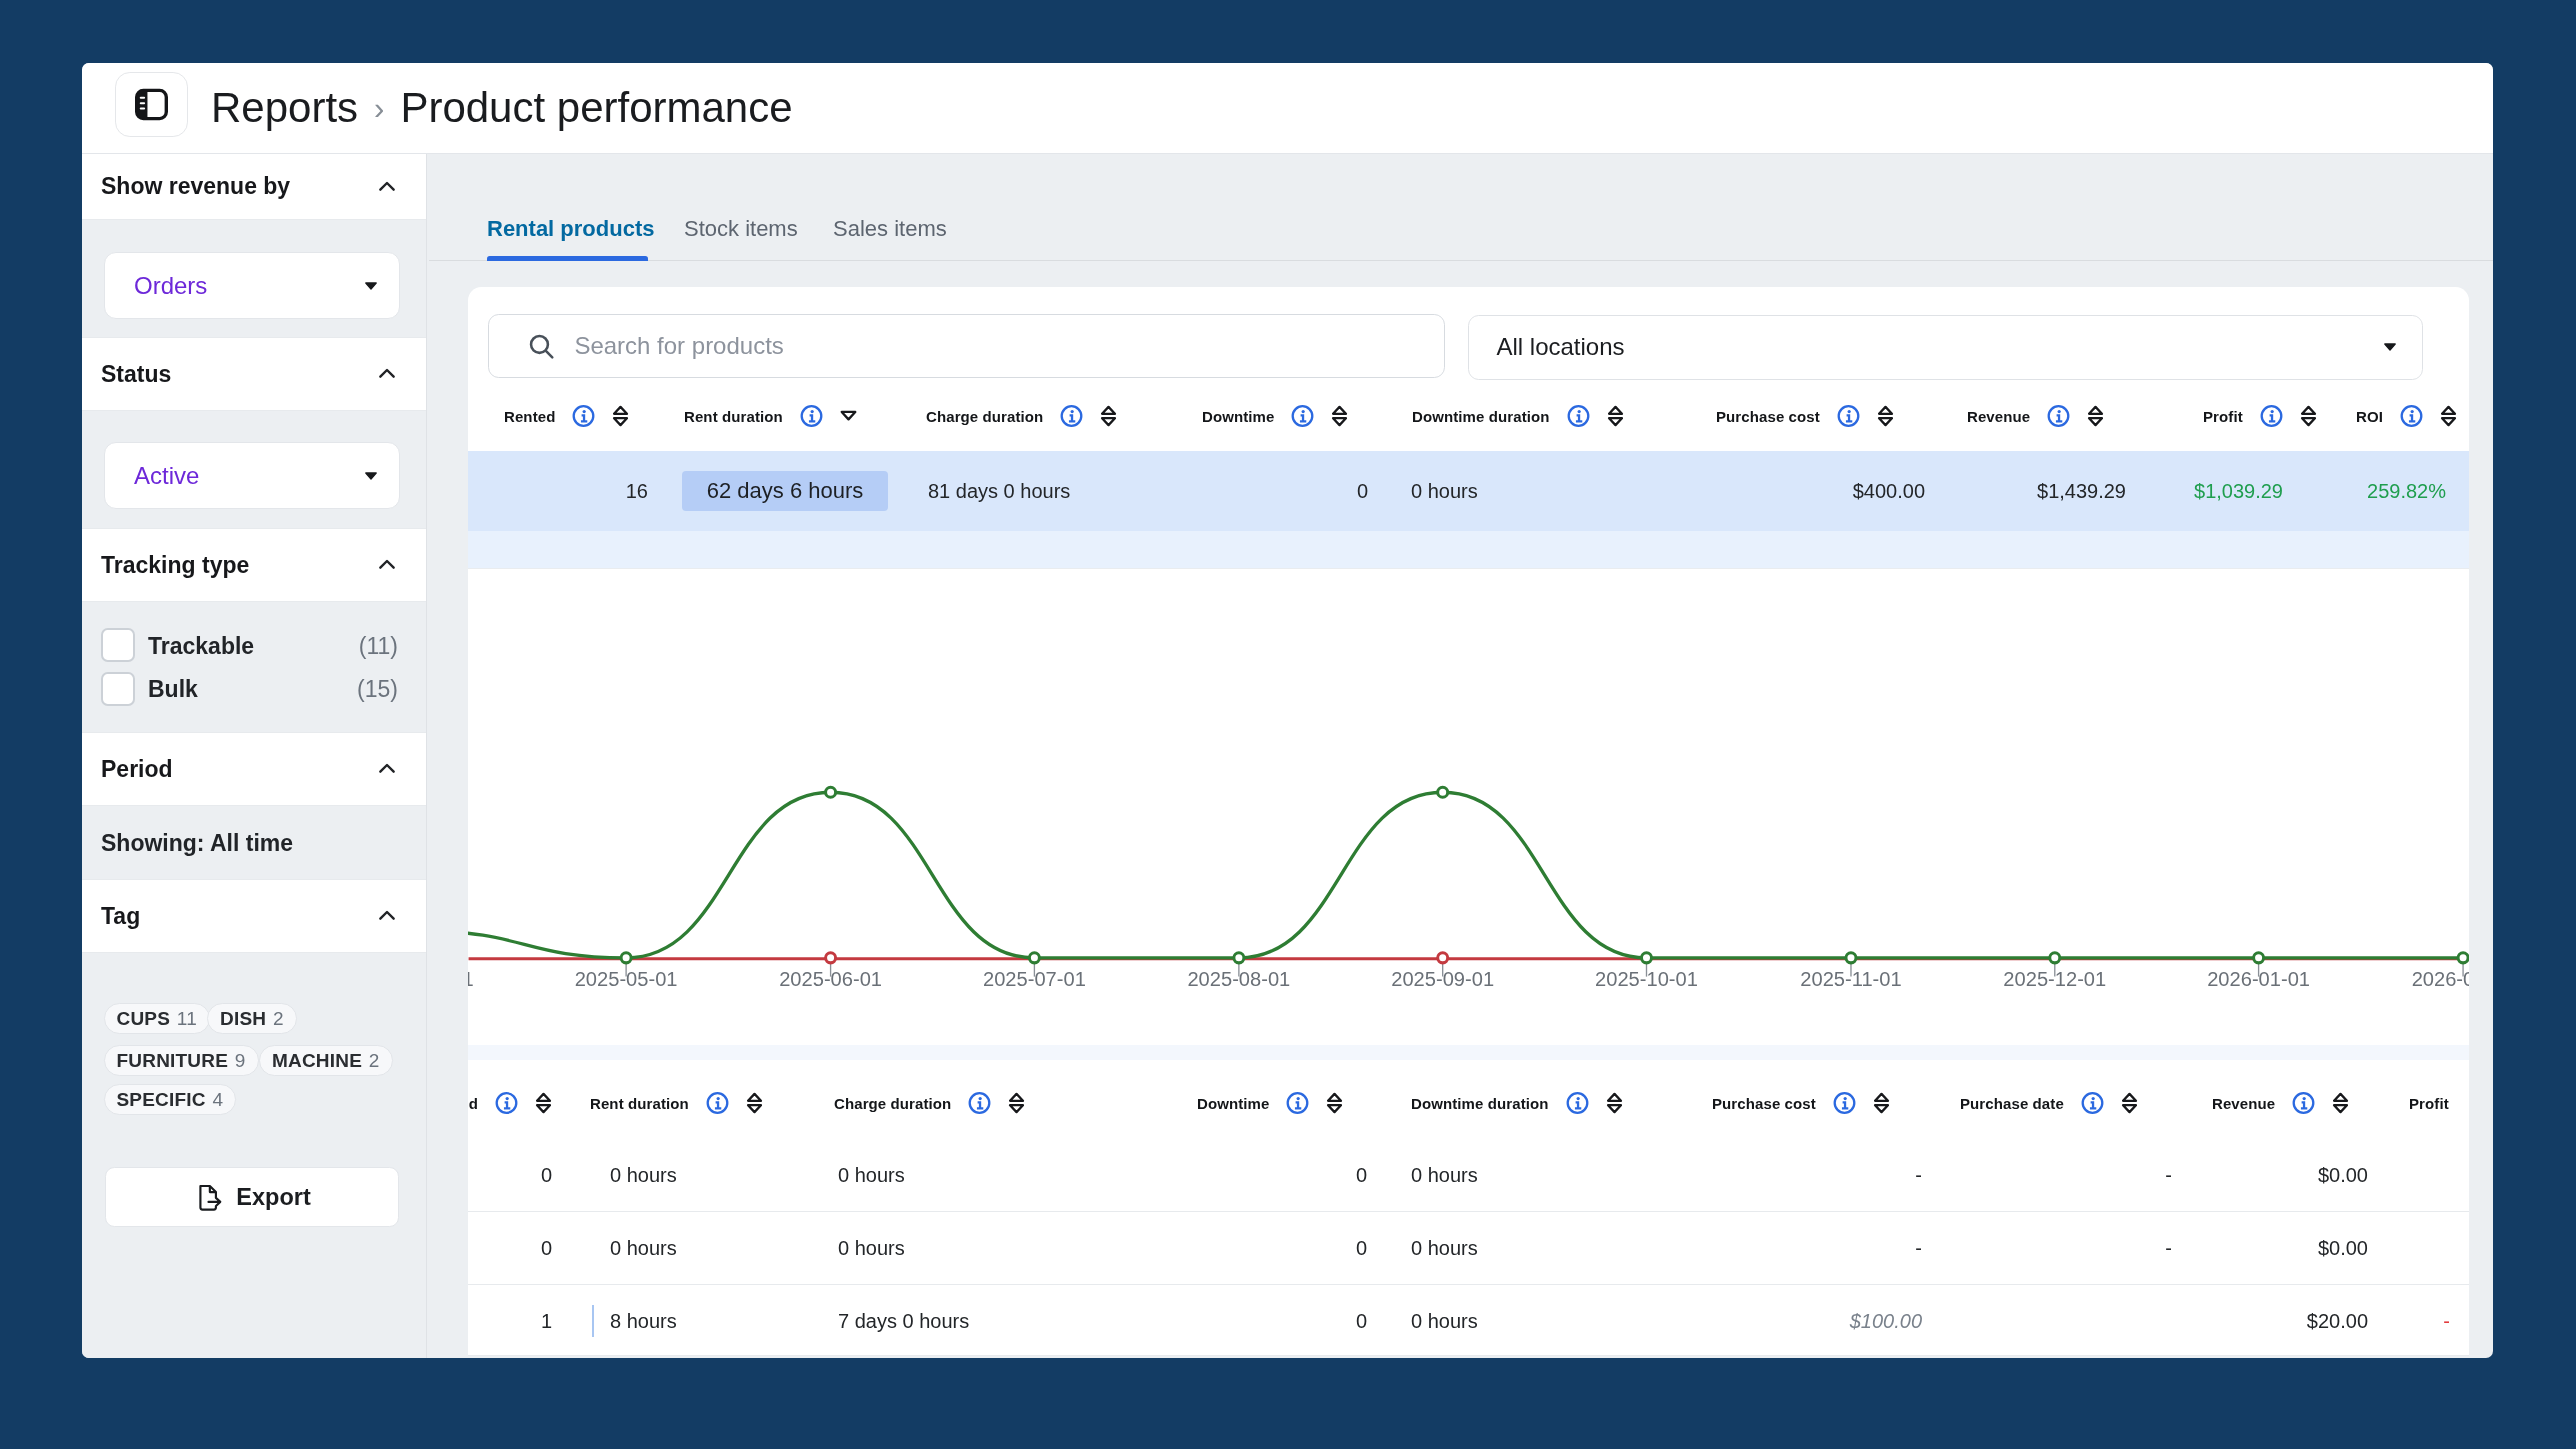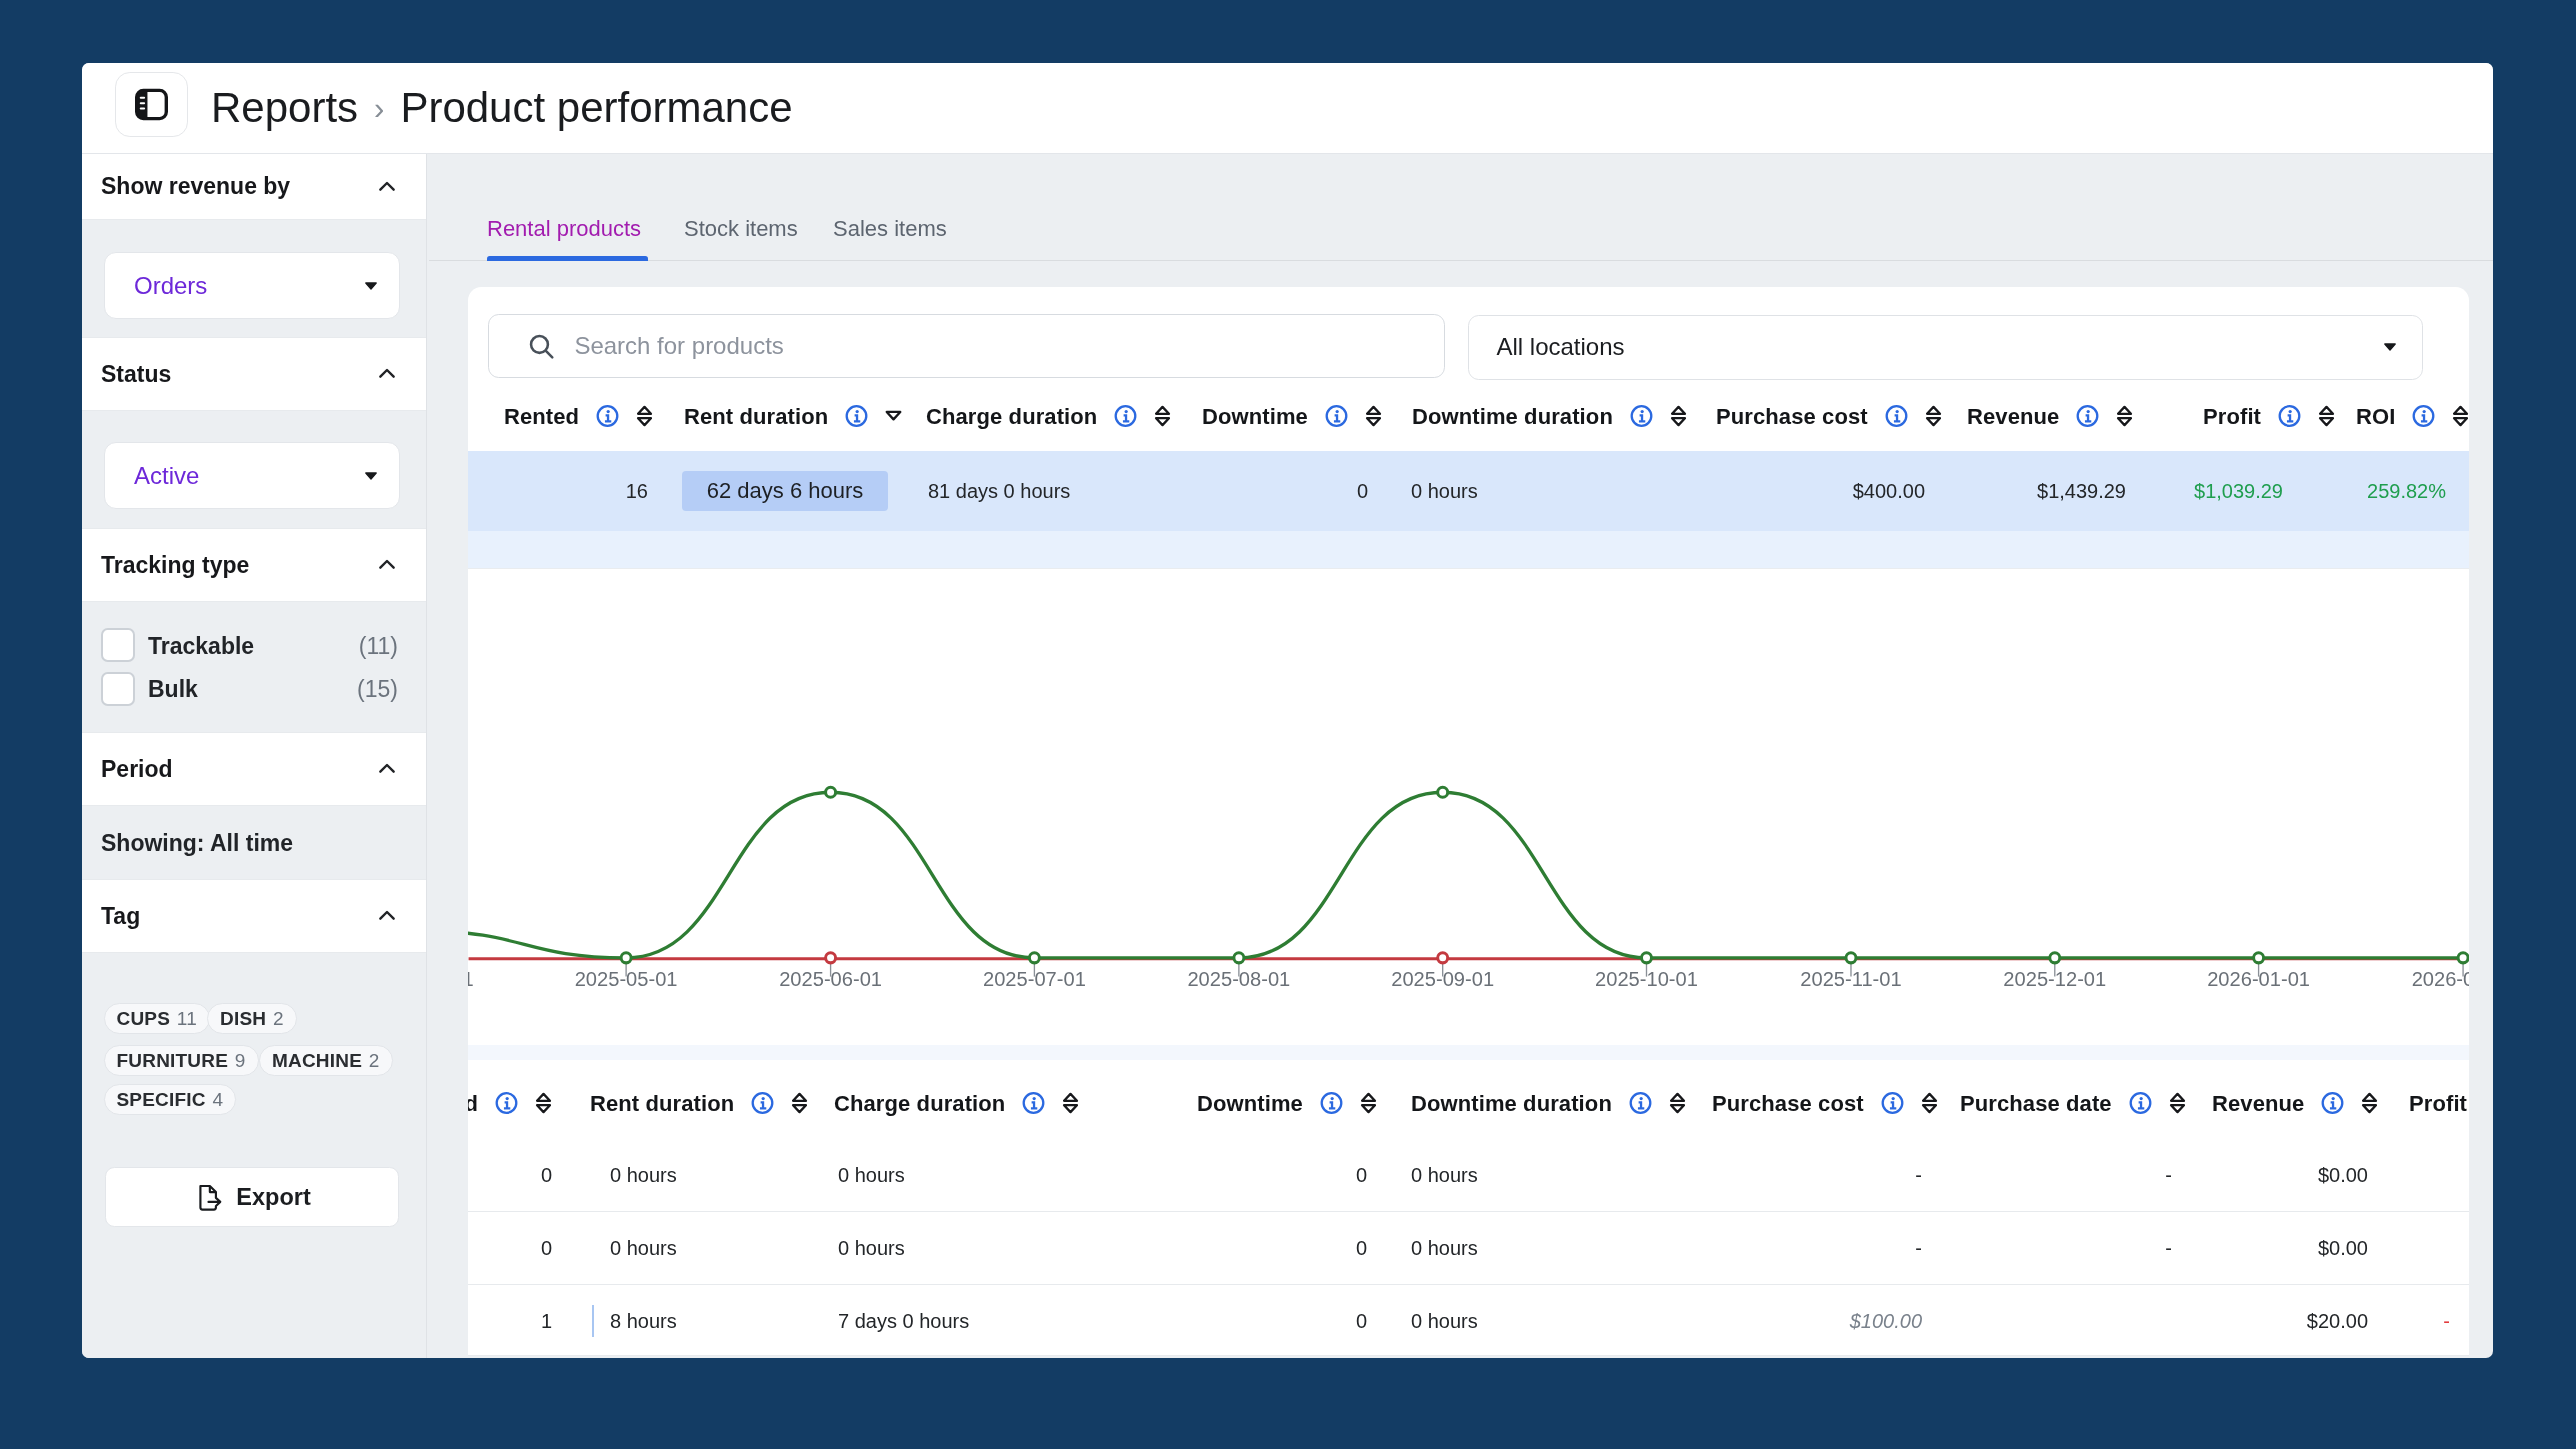--- a/index.html
+++ b/index.html
@@ -17,26 +17,26 @@
 .sel{position:absolute;background:#fff;border:1.3px solid #e3e6ea;border-radius:12px;display:flex;align-items:center;justify-content:space-between;padding:0 20px 0 29.5px;font-size:24px;color:#6d28d9}
 .chk{position:absolute;width:34px;height:34px;background:#fff;border:2px solid #ccd1d7;border-radius:6.7px}
 .clabel{position:absolute;font-size:23px;font-weight:700;color:#212428}
 .ccount{position:absolute;font-size:23px;color:#6b737d;text-align:right}
 .chip{position:absolute;height:31px;border:1.3px solid #e2e5e9;background:#f7f8fa;border-radius:15.4px;display:flex;align-items:center;gap:6.7px;padding:0 12px;font-size:19px;font-weight:700;color:#2a2d31;letter-spacing:0.2px}
 .chip span{color:#6b737d;font-weight:400}
 .export{position:absolute;left:23px;top:214px;width:294px;height:60px;background:#fff;border:1.3px solid #e3e6ea;border-radius:9.4px;display:flex;align-items:center;justify-content:center;gap:12px;font-size:23.5px;font-weight:700;color:#1b1d20}
 .main{position:absolute;left:347px;top:91px;width:2064px;height:1205px}
 .tabs{position:absolute;left:0;top:0;width:100%;height:107px;border-bottom:1.3px solid #d9dcdf}
 .tab{position:absolute;top:37px;height:75px;display:flex;align-items:center;font-size:22px;color:#5d6570}
-.tab.act{color:#a21caf;font-weight:400}
+.tab.act{color:#0369a1;font-weight:700}
 .underline{position:absolute;left:58px;top:102px;width:161px;height:4.7px;background:#2b69e0;border-radius:2.7px 2.7px 0 0}
 .panel{position:absolute;left:39px;top:133px;width:2001px;height:1069px;background:#fff;border-radius:13.4px 13.4px 0 0;overflow:hidden}
 .search{position:absolute;left:20px;top:27px;width:957px;height:64px;border:1.3px solid #d7dbe0;border-radius:10.7px;display:flex;align-items:center;gap:17.4px;padding:0 0 0 37px;font-size:24px;color:#8d939d}
 .locs{position:absolute;left:1000px;top:27.5px;width:955px;height:65px;border:1.3px solid #dfe2e6;border-radius:10.7px;display:flex;align-items:center;justify-content:space-between;padding:0 24px 0 27.5px;font-size:24px;color:#1b1d20}
-.hcell{position:absolute;display:flex;align-items:center;gap:17px;height:59px;transform:translateY(-29.5px);font-size:22px;font-weight:700;color:#141619;white-space:nowrap}
+.hcell{position:absolute;display:flex;align-items:center;gap:17px;height:59px;transform:translateY(-29.5px);font-size:15px;font-weight:700;color:#141619;white-space:nowrap}
 .hlbl{letter-spacing:0.1px}
 .cell{position:absolute;font-size:20px;color:#232629;white-space:nowrap;transform:translateY(-50%)}
 .cr{text-align:right}
 .row1{position:absolute;left:0;top:164px;width:100%;height:80px;background:#d9e7fb}
 .strip1{position:absolute;left:0;top:244px;width:100%;height:38px;background:#e8f1fd;border-bottom:1.3px solid #e9ecef}
 .strip2{position:absolute;left:0;top:758px;width:100%;height:14.8px;background:#f3f7fd}
 .r2a{position:absolute;left:0;top:851px;width:100%;height:74px;border-bottom:1.3px solid #e7eaed}
 .r2b{position:absolute;left:0;top:925px;width:100%;height:73px;border-bottom:1.3px solid #e7eaed}
 .r2c{position:absolute;left:0;top:998px;width:100%;height:71px;border-bottom:1.3px solid #e7eaed}
 .green{color:#1f9e4e}

